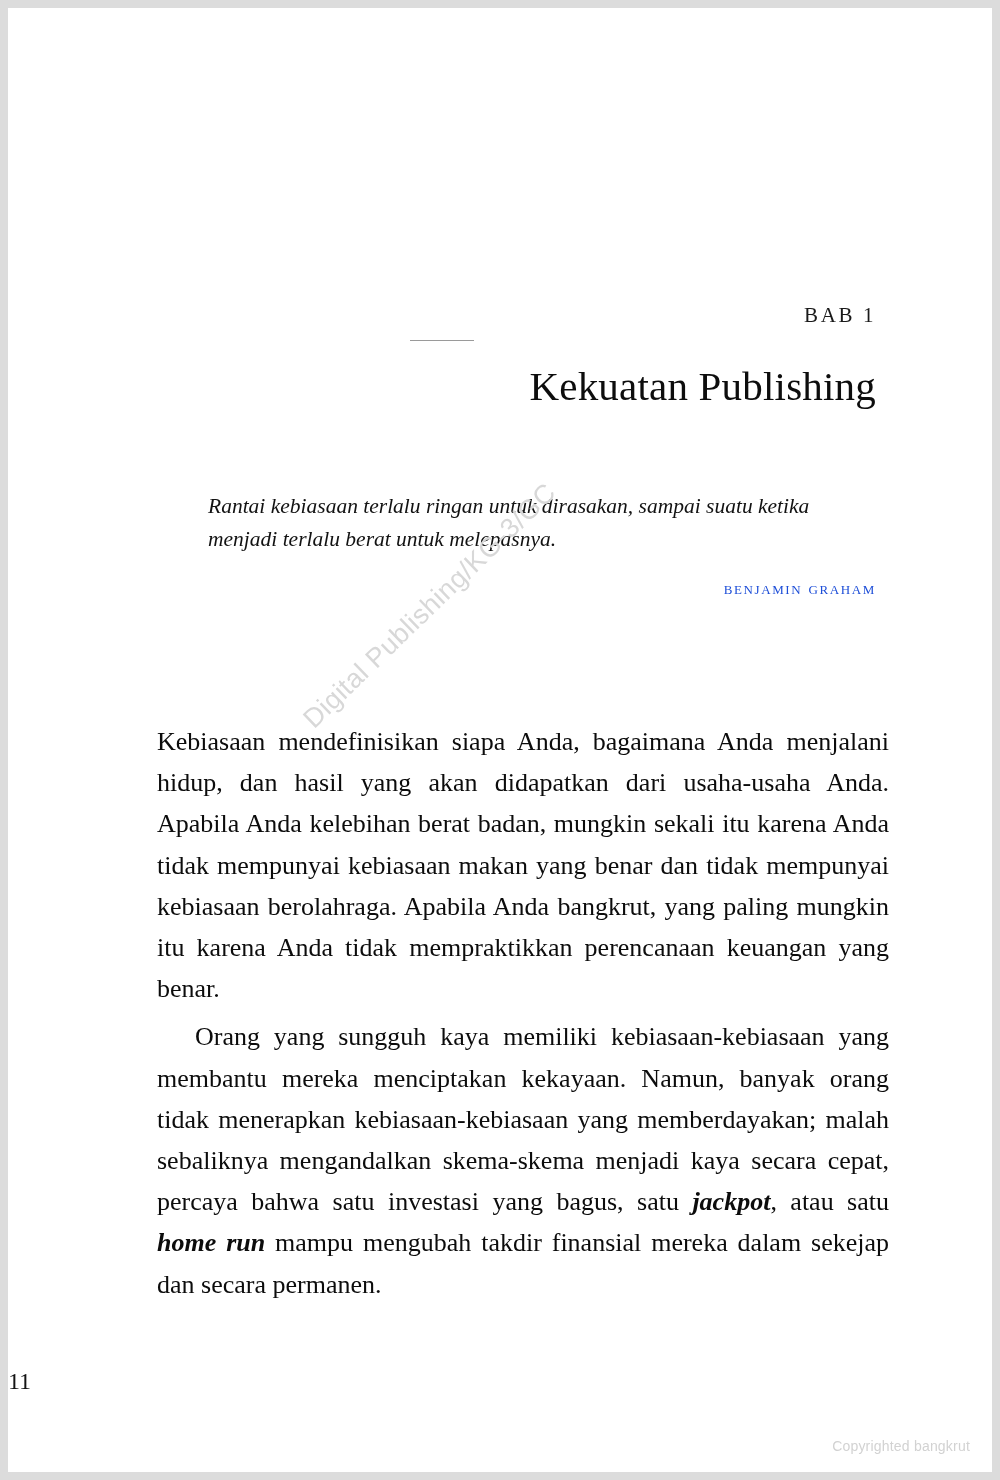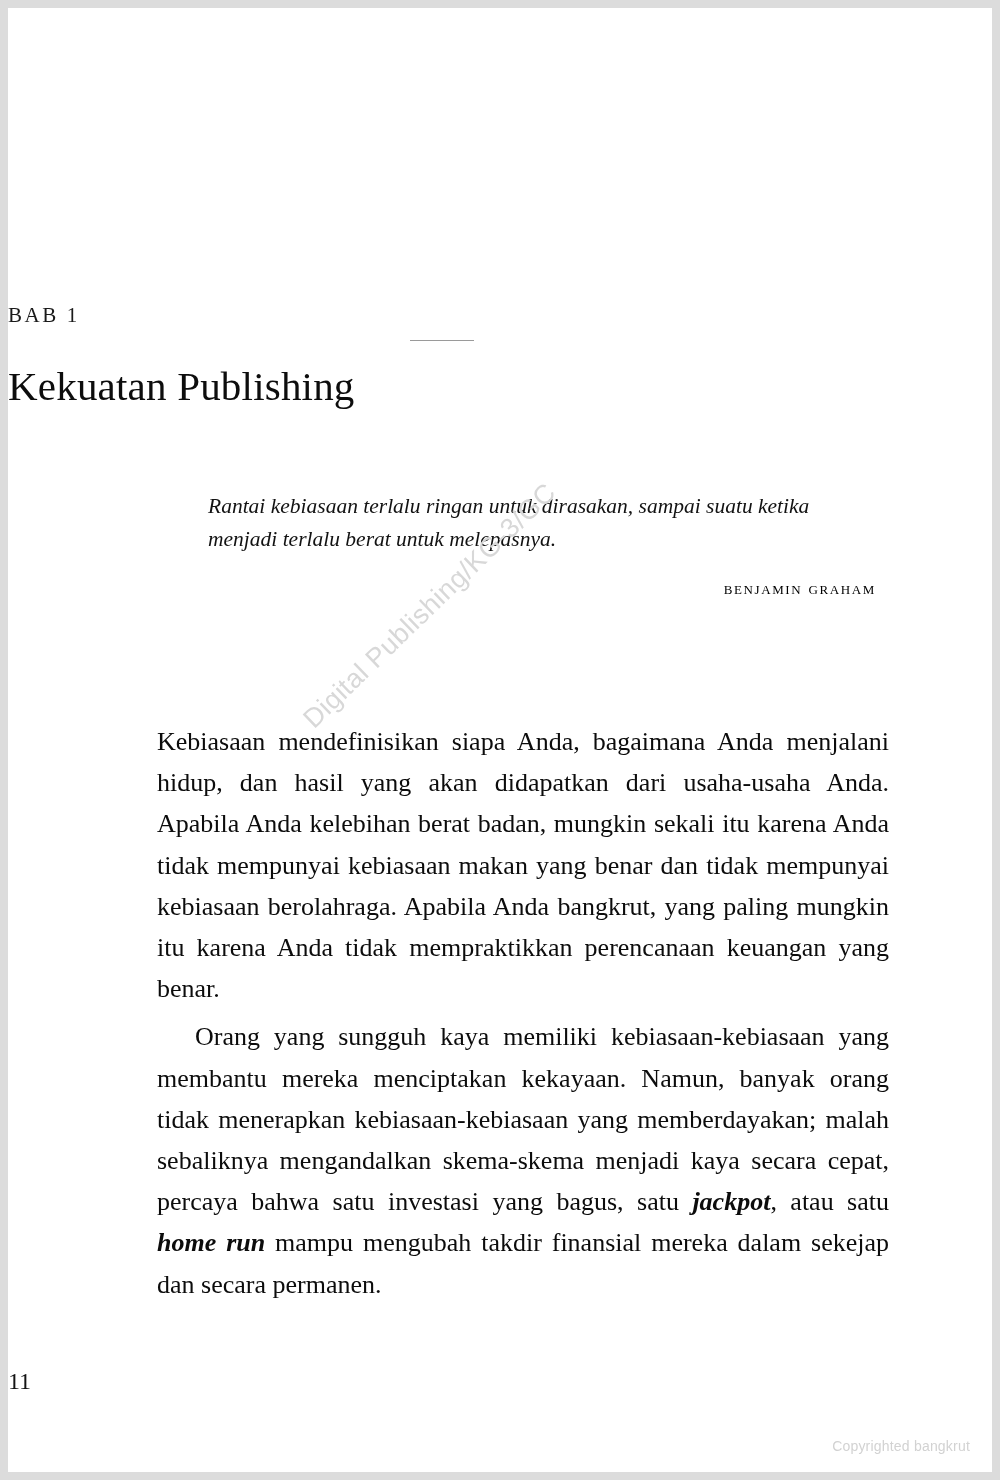--- a/index.html
+++ b/index.html
@@ -48,21 +48,21 @@
     pointer-events: none;
     z-index: 5;
   }
 
   
   .chapter-head {
     position: absolute;
     left: 0;
     top: 296px;
     width: 868px;
-    text-align: left;
+    text-align: right;
   }
   .chapter-label {
     font-family: "Liberation Serif", serif;
     font-size: 21px;
     letter-spacing: 2.6px;
     color: #1a1a1a;
     font-variant: small-caps;
     text-transform: uppercase;
     line-height: 1.1;
   }
@@ -97,21 +97,21 @@
     color: #121212;
     text-align: left;
     margin: 0;
   }
   .epigraph-attrib {
     margin-top: 22px;
     text-align: right;
     font-family: "Liberation Serif", serif;
     font-size: 19px;
     letter-spacing: 1.6px;
-    color: #000000;
+    color: #1d4ed8;
     font-variant: small-caps;
     text-transform: lowercase;
   }
   .epigraph-attrib::first-letter { }
 
   
   .body-block {
     position: absolute;
     left: 142px;
     top: 706px;

